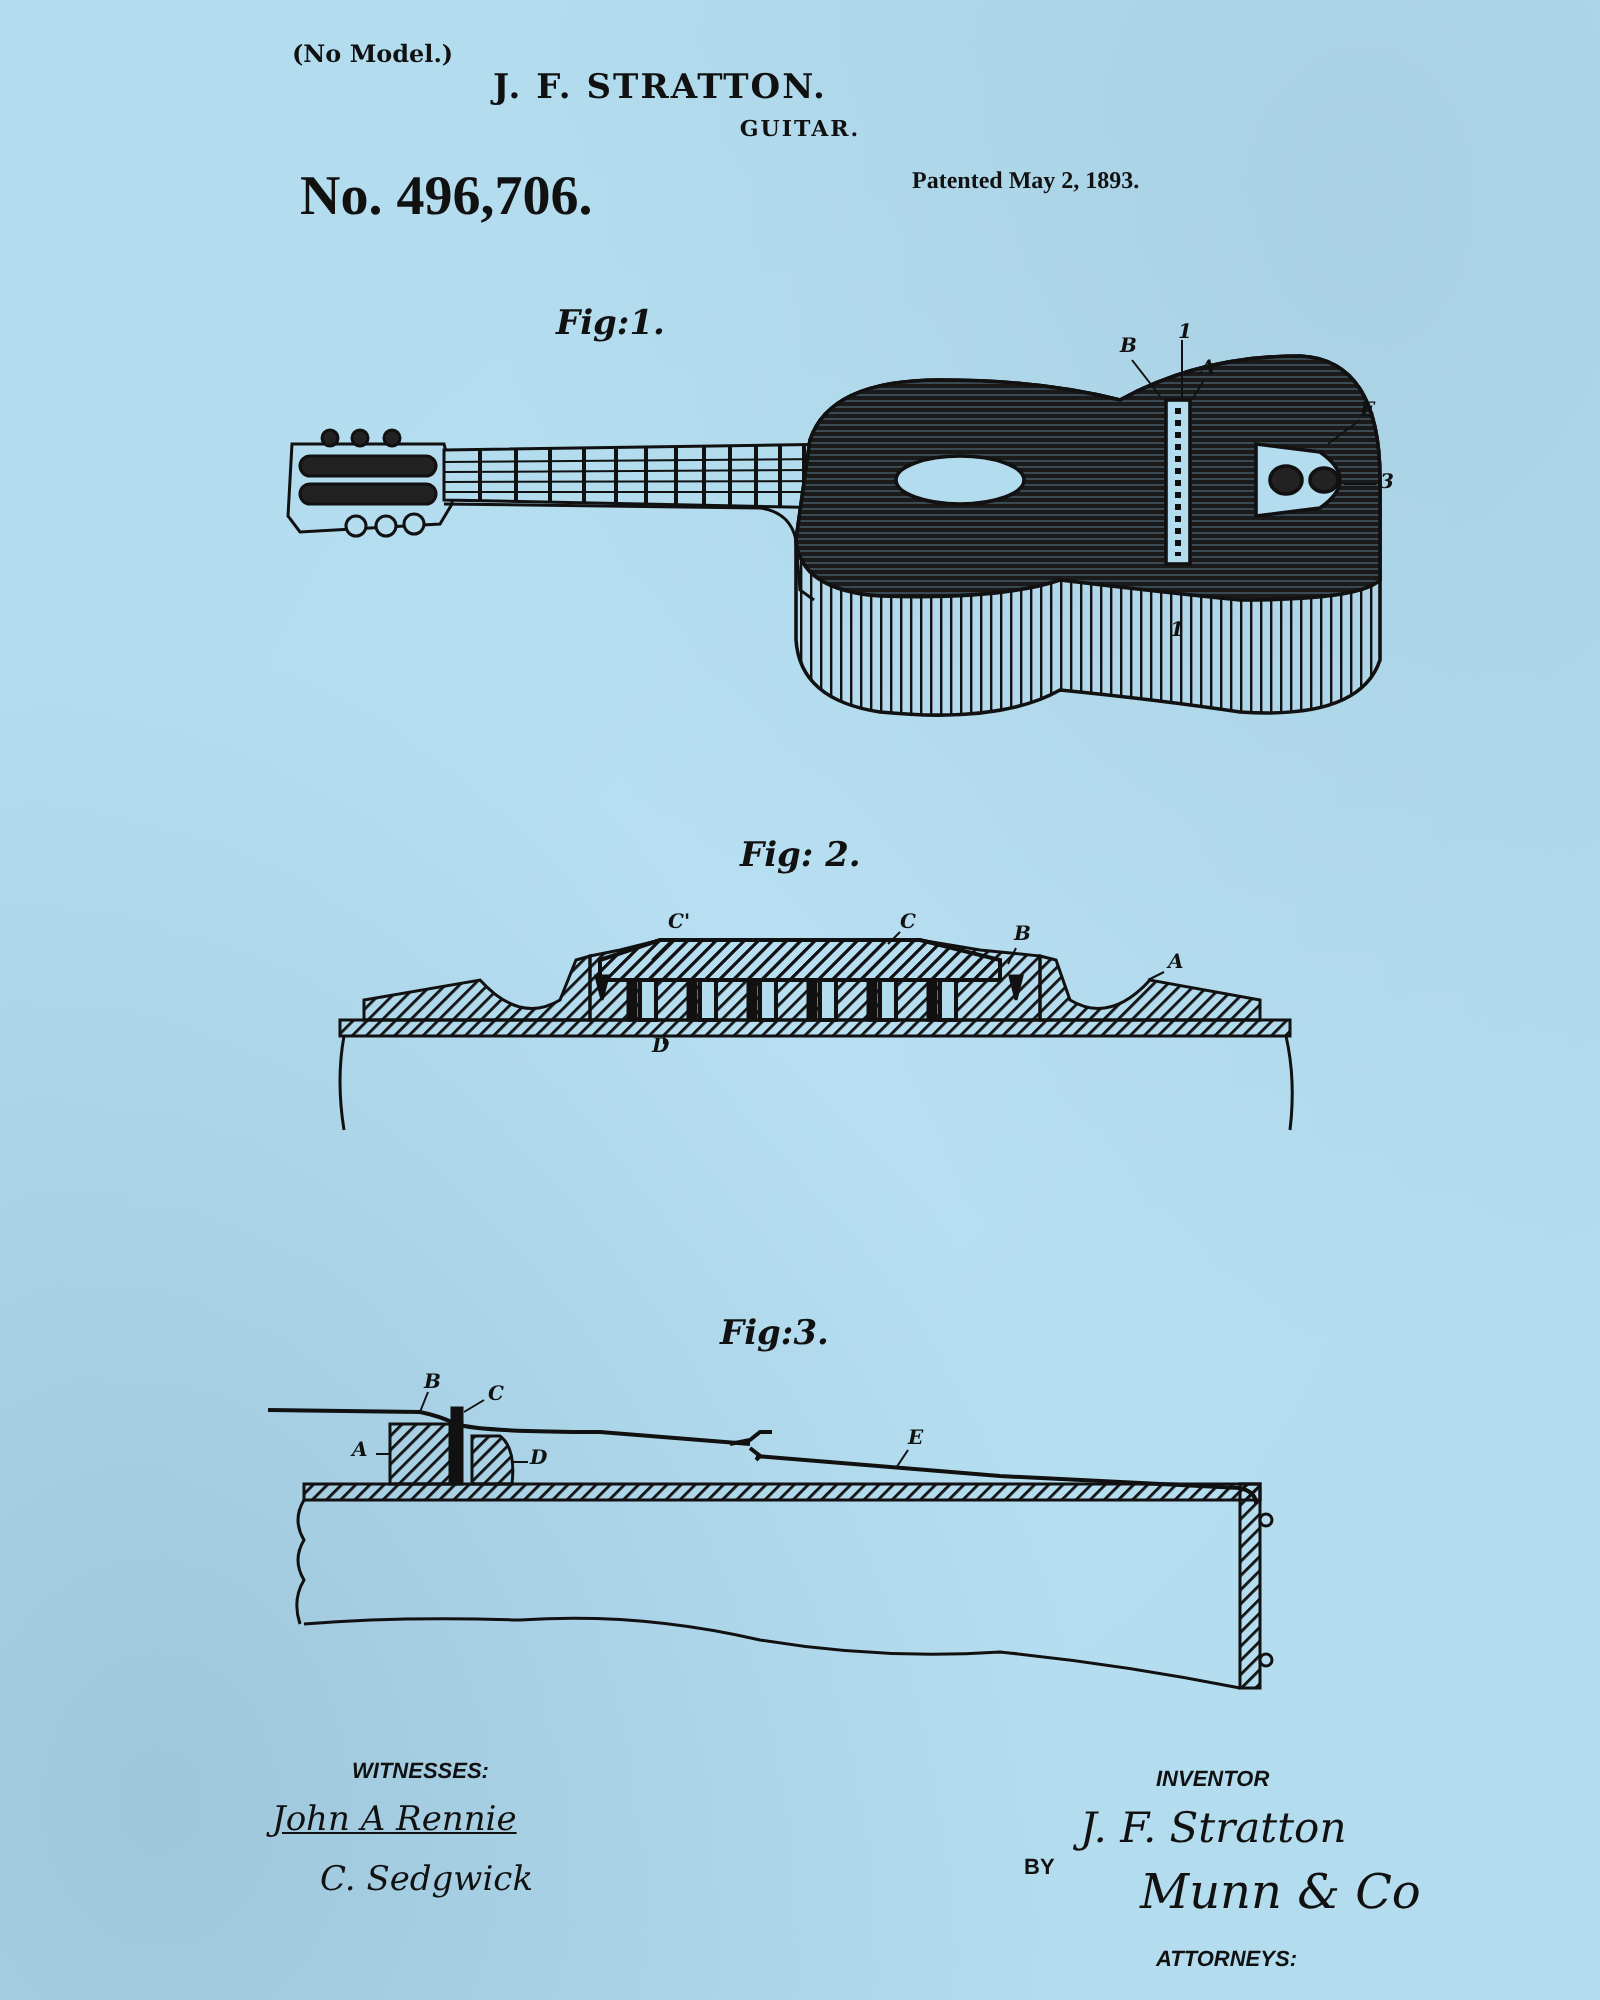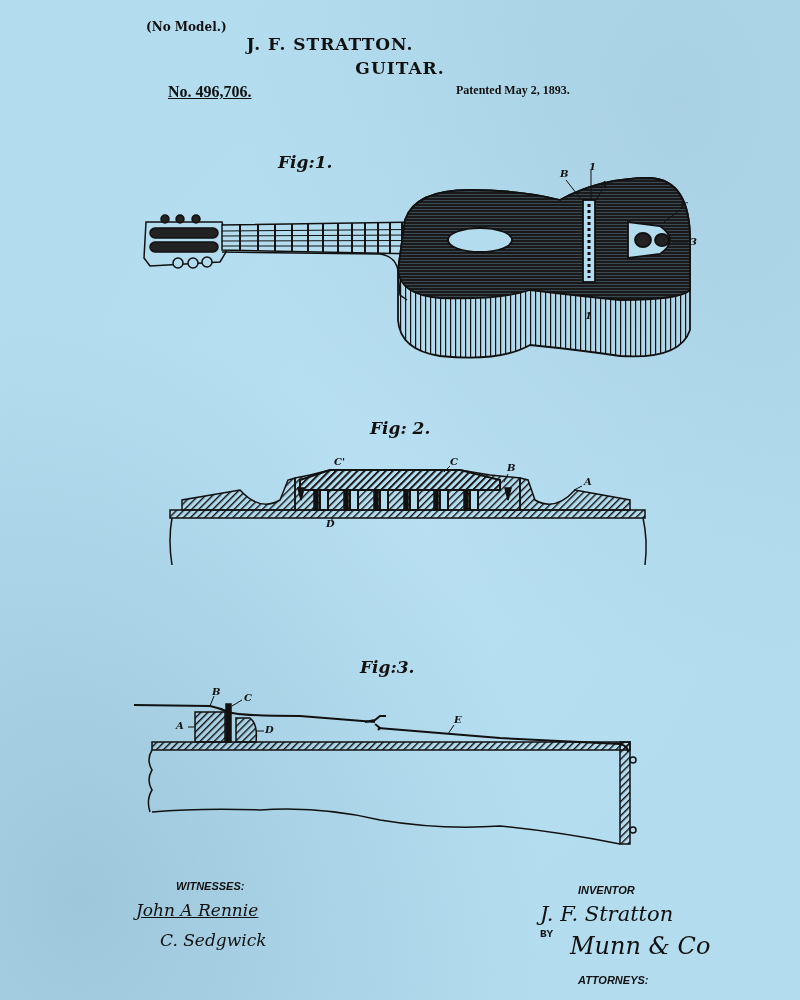--- a/index.html
+++ b/index.html
@@ -10,22 +10,22 @@
         radial-gradient(ellipse at 10% 90%, rgba(120,160,185,0.35), transparent 45%),
         radial-gradient(ellipse at 85% 10%, rgba(140,175,195,0.25), transparent 45%),
         radial-gradient(ellipse at 50% 50%, rgba(190,228,246,0.5), transparent 70%);
       font-family: "DejaVu Serif", serif;
       color: #111;
     }
     .abs { position: absolute; }
     .serif-b { font-family: "DejaVu Serif", serif; font-weight: bold; }
     .no-model { left: 146px; top: 20px; font-size: 12px; }
     .inventor-name { left: 0; width: 660px; text-align: center; top: 34px; font-size: 17px; letter-spacing: 1px; }
-    .subject { left: 0; width: 800px; text-align: center; top: 58px; font-size: 17px; letter-spacing: 1px; }
-    .patent-no { left: 168px; top: 83px; font-size: 16px; font-family: "Liberation Serif", serif; font-weight: bold; text-decoration: underline; }
+    .subject { left: 0; width: 800px; text-align: center; top: 58px; font-size: 11px; letter-spacing: 1px; }
+    .patent-no { left: 150px; top: 83px; font-size: 28px; font-family: "Liberation Serif", serif; font-weight: bold; }
     .patent-date { left: 456px; top: 83px; font-size: 12px; font-family: "Liberation Serif", serif; font-weight: bold; }
     .fig-label { font-family: "DejaVu Serif", serif; font-style: italic; font-weight: bold; font-size: 17px; }
     .part-label { font-family: "DejaVu Serif", serif; font-style: italic; font-weight: bold; font-size: 10px; }
     .sans-b { font-family: "Liberation Sans", sans-serif; font-weight: bold; font-style: italic; font-size: 11px; }
     .script { font-family: "DejaVu Serif", serif; font-style: italic; font-size: 17px; }
     svg { position: absolute; left: 0; top: 0; }
   </style>
 </head>
 <body>
 
@@ -202,15 +202,15 @@
 <div class="abs part-label" style="left:176px; top:720px;">A</div>
 <div class="abs part-label" style="left:265px; top:724px;">D</div>
 <div class="abs part-label" style="left:454px; top:714px;">E</div>
 
 <div class="abs sans-b" style="left:176px; top:880px;">WITNESSES:</div>
 <div class="abs script" style="left:136px; top:900px;text-decoration:underline;">John A Rennie</div>
 <div class="abs script" style="left:136px; top:930px;margin-left:24px;">C. Sedgwick</div>
 
 <div class="abs sans-b" style="left:578px; top:884px;">INVENTOR</div>
 <div class="abs script" style="left:540px; top:902px; font-size:21px;">J. F. Stratton</div>
-<div class="abs sans-b" style="left:540px; top:928px; font-style:normal;font-family:Liberation Mono, monospace;">BY</div>
+<div class="abs sans-b" style="left:512px; top:928px; font-style:normal;">BY</div>
 <div class="abs script" style="left:570px; top:932px; font-size:24px;">Munn &amp; Co</div>
 <div class="abs sans-b" style="left:578px; top:974px;text-align:right;">ATTORNEYS:</div>
 
 </body></html>

